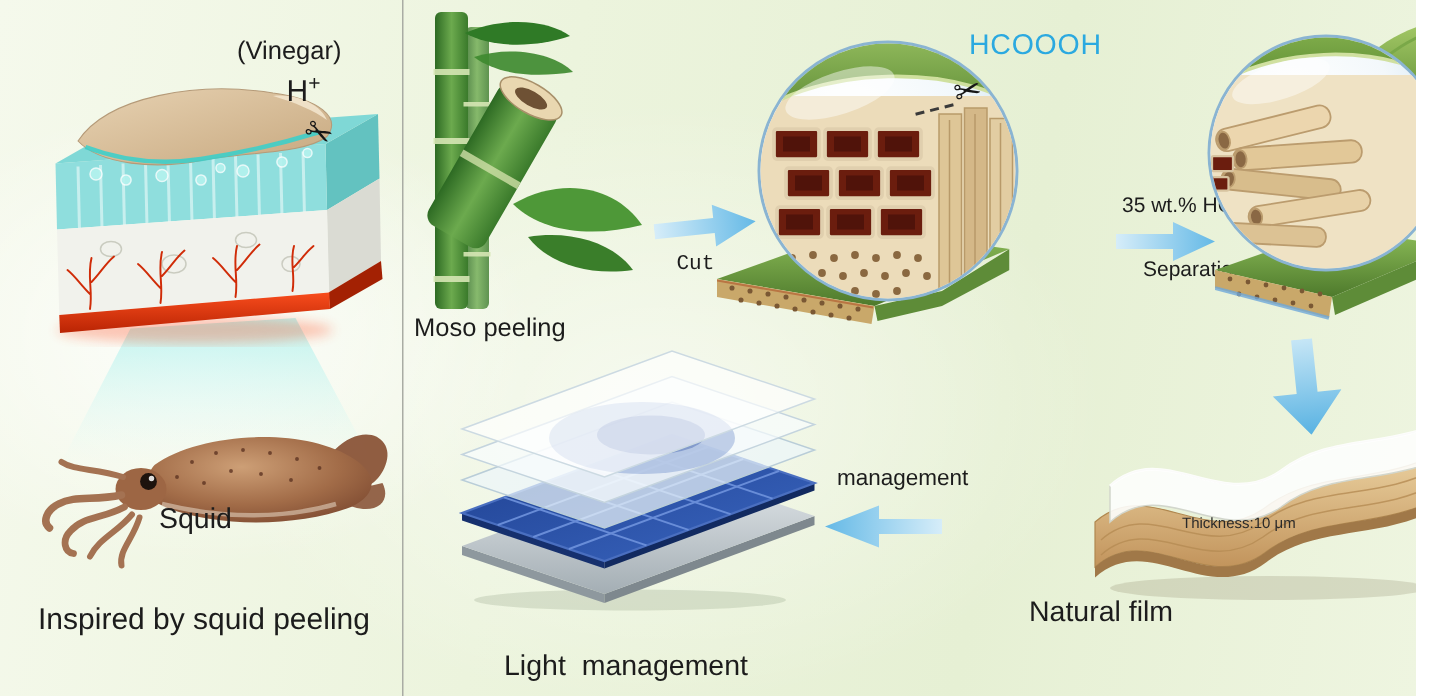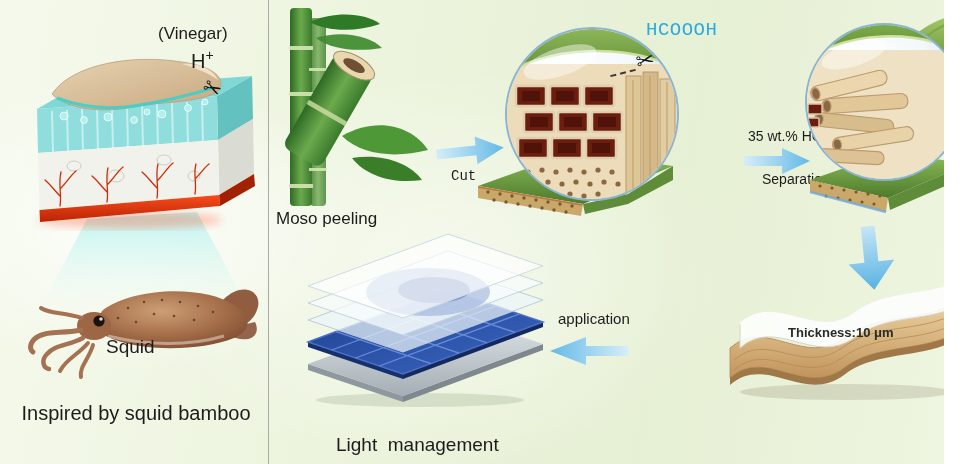--- a/index.html
+++ b/index.html
@@ -12,24 +12,24 @@
   .divider{position:absolute;left:268px;top:0;width:1px;height:464px;background:#a9aca4;}
   svg{position:absolute;display:block;}
   .lbl{position:absolute;color:#1c1c1c;white-space:pre;line-height:1.15;}
   .vinegar{left:158px;top:24px;font-size:17px;}
   .acid{left:191px;top:47px;font-size:20px;}
   .acid sup{font-size:14px;}
   .squidlbl{left:106px;top:336px;font-size:19px;}
   .caption{left:4px;top:402px;width:264px;text-align:center;font-size:20px;}
   .moso{left:276px;top:209px;font-size:17px;}
   .cutlbl{left:451px;top:168px;font-size:14px;font-family:Liberation Mono, monospace;}
-  .reagent{left:646px;top:20px;font-size:19px;font-weight:500;color:#2BA9E0;letter-spacing:.5px;font-family:Liberation Mono, monospace;}
+  .reagent{left:646px;top:20px;font-size:19px;font-weight:500;color:#2BA9E0;letter-spacing:.5px;}
   .treatment{left:748px;top:128px;font-size:14px;}
   .separation{left:762px;top:171px;font-size:14px;}
-  .thickness{left:788px;top:326px;font-size:13px;color:#2a2a2a;font-weight:bold;}
+  .thickness{left:788px;top:344px;font-size:10px;color:#2a2a2a;}
   .filmlbl{left:686px;top:398px;font-size:19px;}
   .applbl{left:558px;top:310px;font-size:15px;}
   .lightlbl{left:336px;top:400px;font-size:19px;margin-top:34px;}
   .icon{position:absolute;color:#161616;}
   .sc1{left:203px;top:76px;font-size:22px;transform:rotate(28deg);}
   .sc2{left:636px;top:48px;font-size:22px;transform:rotate(-12deg);}
   .dashes{position:absolute;left:610px;top:72px;width:26px;border-top:2.4px dashed #3a3a3a;transform:rotate(-14deg);}
   .art-skin{left:12px;top:24px;}
   .art-squid{left:8px;top:248px;}
   .art-bamboo{left:282px;top:8px;}
@@ -159,21 +159,21 @@
     <g fill="none" stroke="#a47252" stroke-linecap="round">
       <path d="M74,70 C55,64 42,66 33,60" stroke-width="4"></path>
       <path d="M73,82 C54,86 42,82 31,88 C23,92 20,100 25,104" stroke-width="5"></path>
       <path d="M75,90 C60,98 48,96 39,106 C33,112 35,120 41,121" stroke-width="4.5"></path>
       <path d="M80,95 C70,107 58,111 52,123" stroke-width="4"></path>
       <path d="M85,97 C81,111 71,119 73,129" stroke-width="4"></path>
     </g>
   </svg>
 
   <div class="lbl squidlbl">Squid</div>
-  <div class="lbl caption">Inspired by squid bamboo</div>
+  <div class="lbl caption">Inspired by squid peeling</div>
 
   <svg class="art-bamboo" width="150" height="198" viewBox="0 0 150 198">
     <defs>
       <linearGradient id="stalkG" x1="0" y1="0" x2="1" y2="0">
         <stop offset="0" stop-color="#2d6a23"></stop>
           <stop offset=".5" stop-color="#6caa4e"></stop>
           <stop offset="1" stop-color="#3a7a2b"></stop>
       </linearGradient>
     </defs>
     <rect x="28" y="10" width="16" height="188" rx="4" fill="url(#stalkG)" opacity=".8"></rect>
@@ -434,22 +434,23 @@
     <path d="M4,92 C40,60 78,112 118,82 C152,56 196,68 236,44 L236,74 C196,98 152,86 118,112 C78,142 40,90 4,122 Z" fill="url(#woodG)" stroke="#b08850" stroke-width=".8"></path>
     <path d="M4,122 C40,90 78,142 118,112 C152,86 196,98 236,74 L236,81 C196,105 152,93 118,119 C78,149 40,97 4,129 Z" fill="#a07848"></path>
     <g fill="none" stroke="#b68c54" stroke-width="1" opacity=".8">
       <path d="M8,104 C42,74 76,120 116,92 C150,66 194,78 232,56"></path>
       <path d="M8,114 C42,84 76,130 116,102 C150,76 194,88 232,66"></path>
     </g>
     <path d="M14,68 C50,36 88,86 128,58 C162,32 204,44 240,22 L240,46 C204,68 162,56 128,82 C88,110 50,60 14,92 Z" fill="rgba(253,254,253,.9)" stroke="#d2d6cc" stroke-width="1"></path>
     <path d="M14,68 C50,36 88,86 128,58 C162,32 204,44 240,22" fill="none" stroke="#ffffff" stroke-width="2" opacity=".9"></path>
   </svg>
   <div class="lbl thickness">Thickness:10 μm</div>
-
-  <div class="lbl applbl">application</div>
+  <div class="lbl filmlbl">Natural film</div>
+
+  <div class="lbl applbl">management</div>
   <svg class="app-arrow" width="78" height="34" viewBox="0 0 78 34">
     <defs>
         <linearGradient id="arrGl" x1="1" y1="0" x2="0" y2="0">
       <stop offset="0" stop-color="#d6edf9"></stop>
           <stop offset="1" stop-color="#64b9e6"></stop>
         </linearGradient>
       </defs>
     <polygon points="78,12 36,12 36,3 0,17 36,31 36,22 78,22" fill="url(#arrGl)"></polygon>
   </svg>
 

